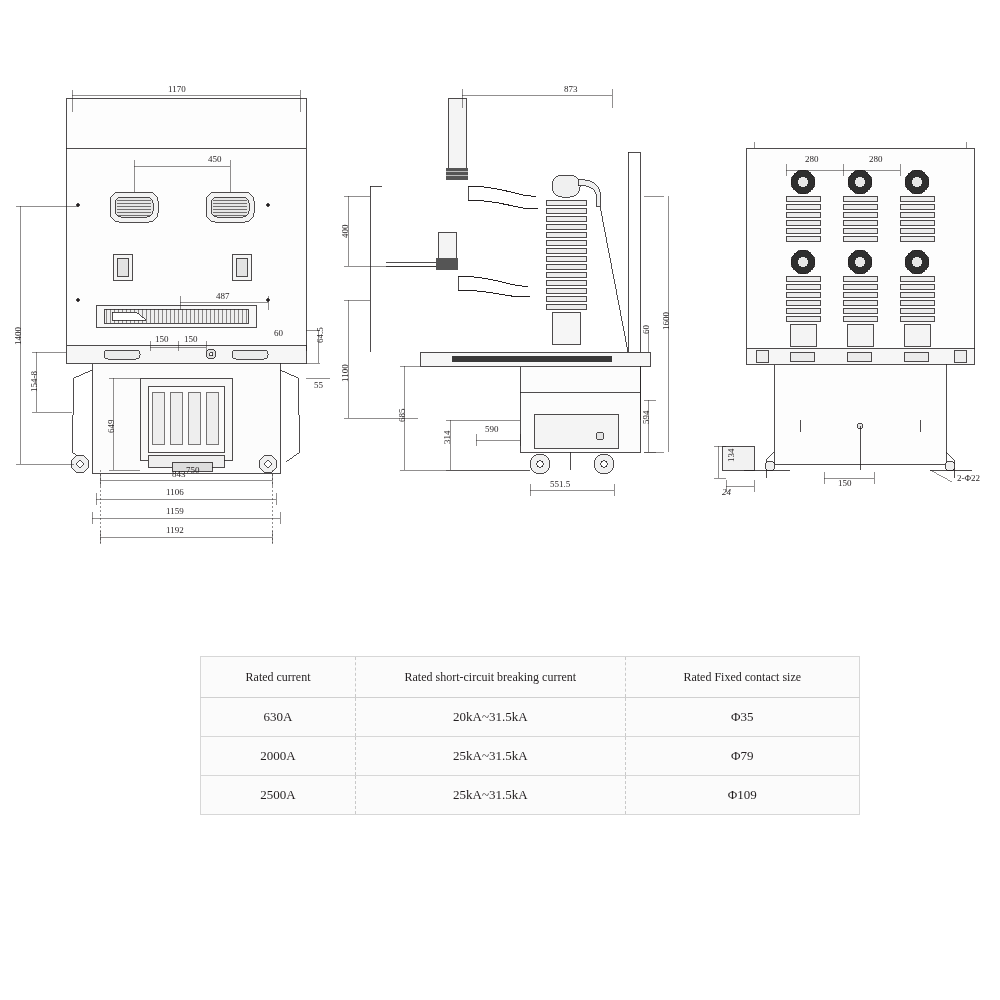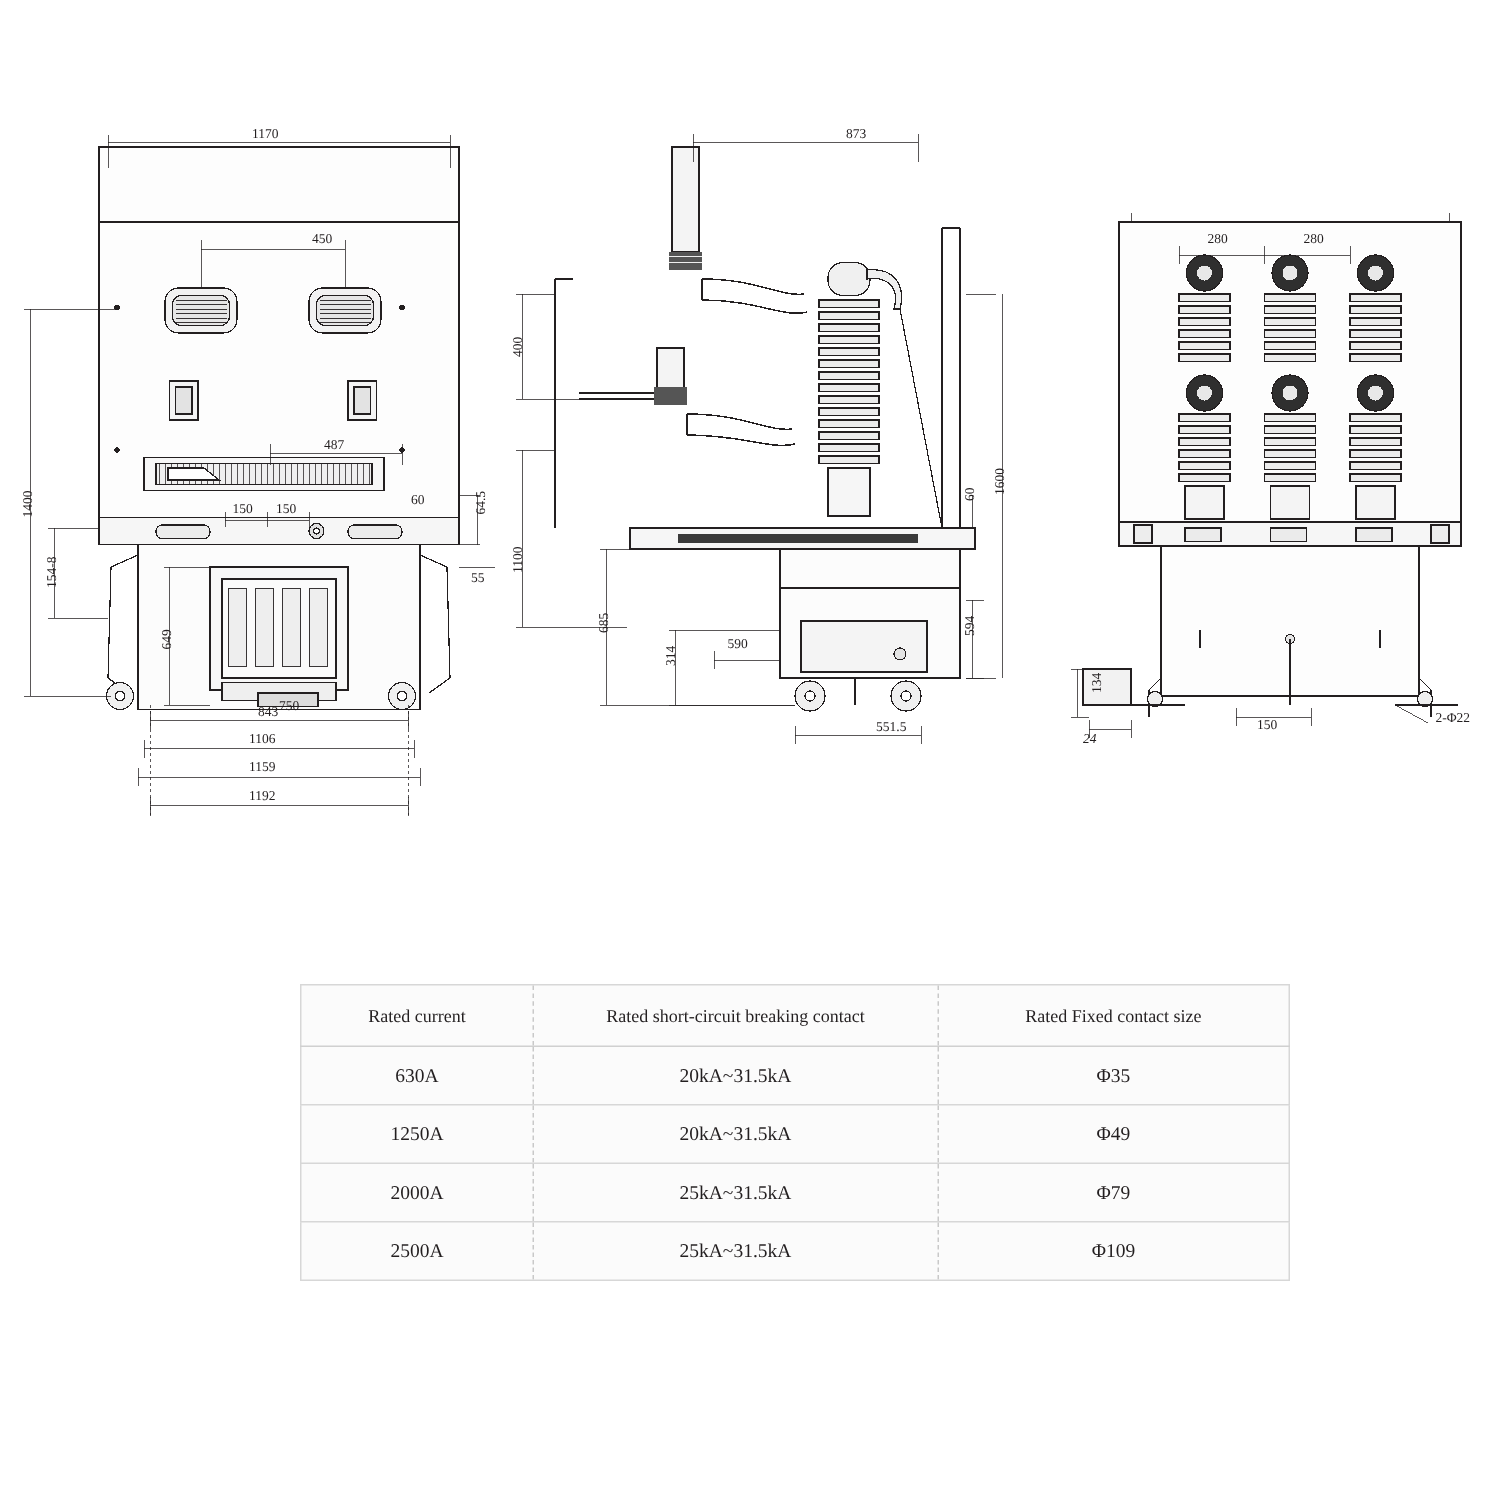--- a/index.html
+++ b/index.html
@@ -467,48 +467,43 @@
 
     <div class="dim-label" style="left:524px; top:85px;margin-left:40px;">873</div>
     <div class="dim-label vert" style="left:341px; top:238px;">400</div>
     <div class="dim-label vert" style="left:341px; top:382px;">1100</div>
     <div class="dim-label vert" style="left:662px; top:330px;">1600</div>
     <div class="dim-label vert" style="left:398px; top:422px;">685</div>
     <div class="dim-label vert" style="left:443px; top:444px;">314</div>
     <div class="dim-label" style="left:485px; top:425px;">590</div>
     <div class="dim-label vert" style="left:642px; top:424px;">594</div>
     <div class="dim-label vert" style="left:642px; top:334px;">60</div>
-    <div class="dim-label" style="left:550px; top:480px;margin-left:34px;">551.5</div>
+    <div class="dim-label" style="left:550px; top:480px;">551.5</div>
 
     <div class="dim-label" style="left:805px; top:155px;">280</div>
     <div class="dim-label" style="left:869px; top:155px;">280</div>
     <div class="dim-label vert" style="left:727px; top:462px;">134</div>
     <div class="dim-label" style="left:722px; top:488px;font-style:italic;">24</div>
     <div class="dim-label" style="left:838px; top:479px;">150</div>
     <div class="dim-label" style="left:957px; top:474px;">2-Φ22</div>
   </div>
 
   <table class="spec-table">
     <thead>
       <tr>
         <th class="col-a">Rated current</th>
-        <th class="col-b">Rated short-circuit breaking contact</th>
+        <th class="col-b">Rated short-circuit breaking current</th>
         <th class="col-c">Rated Fixed contact size</th>
       </tr>
     </thead>
     <tbody>
       <tr>
         <td>630A</td>
         <td>20kA~31.5kA</td>
         <td>Φ35</td>
-      </tr>
-      <tr>
-        <td>1250A</td>
-        <td>20kA~31.5kA</td>
-        <td>Φ49</td>
       </tr>
       <tr>
         <td>2000A</td>
         <td>25kA~31.5kA</td>
         <td>Φ79</td>
       </tr>
       <tr>
         <td>2500A</td>
         <td>25kA~31.5kA</td>
         <td>Φ109</td>

